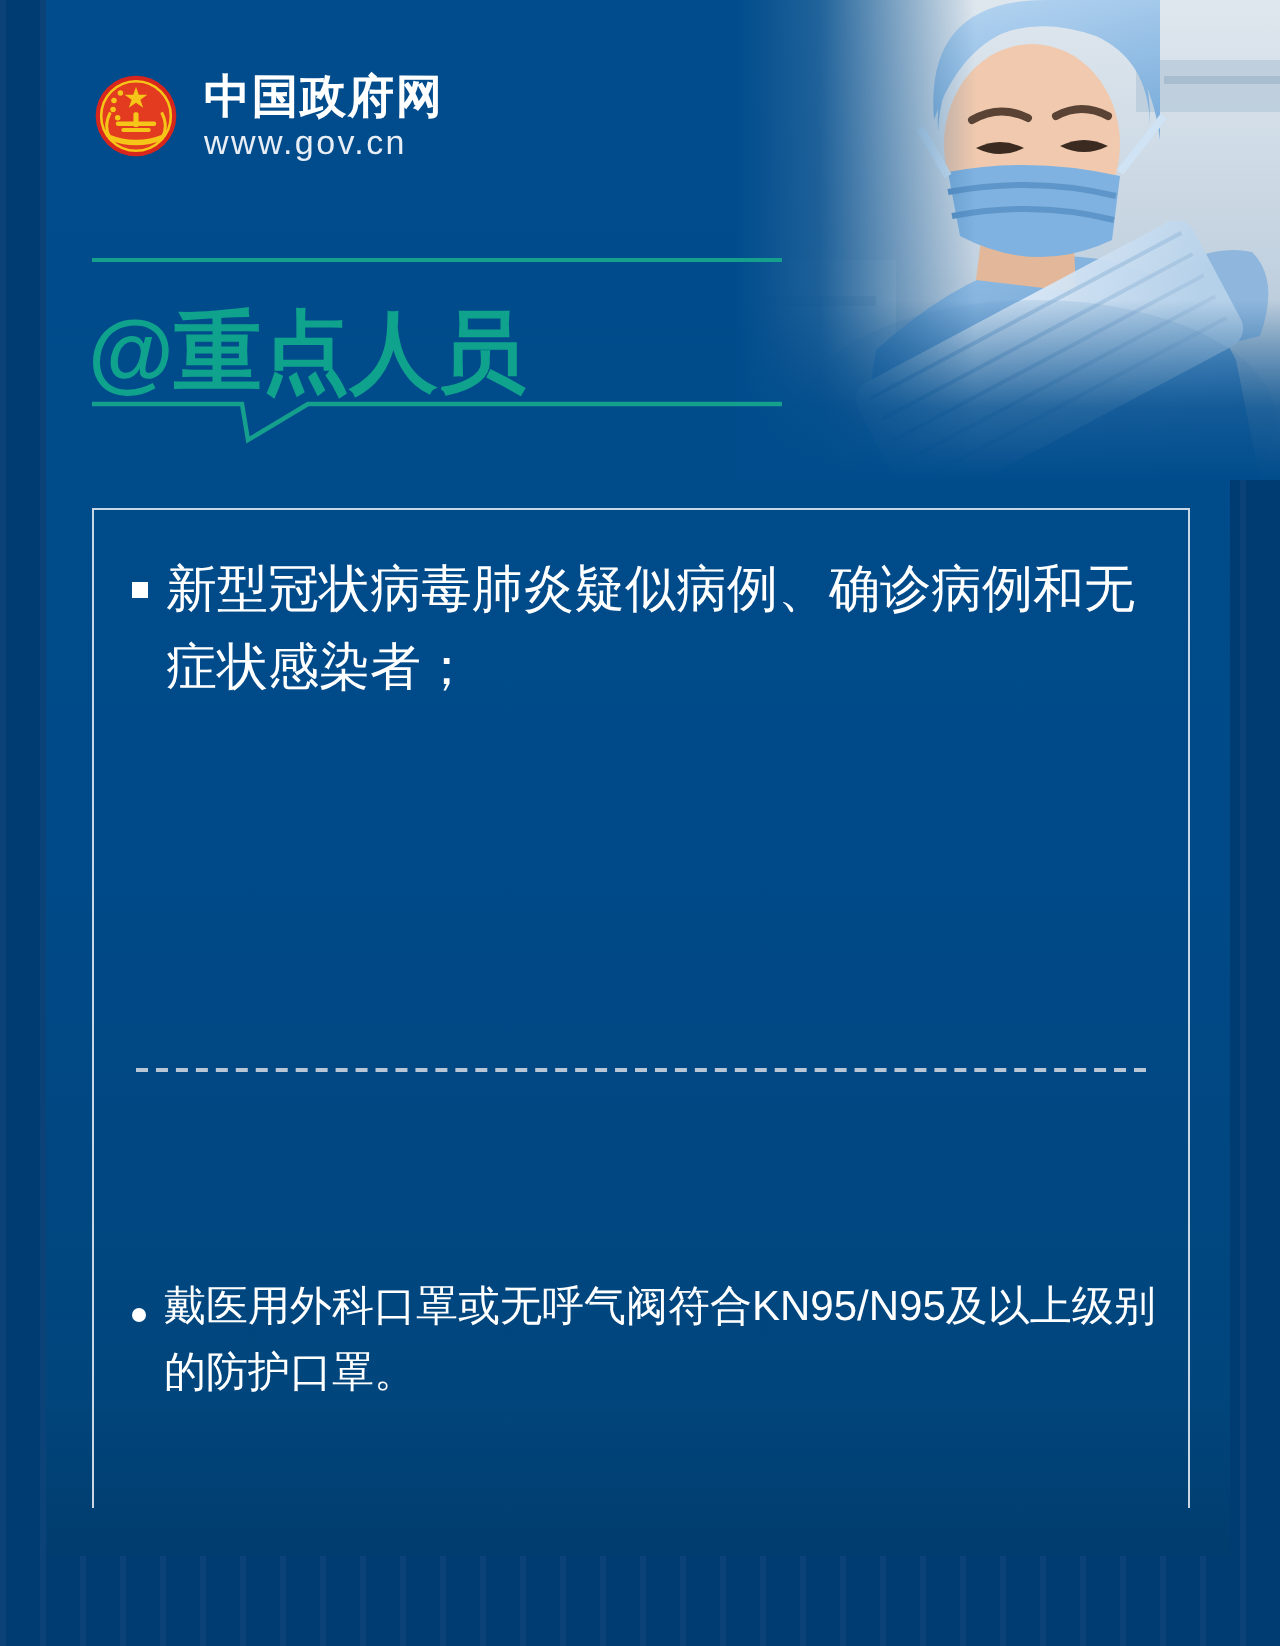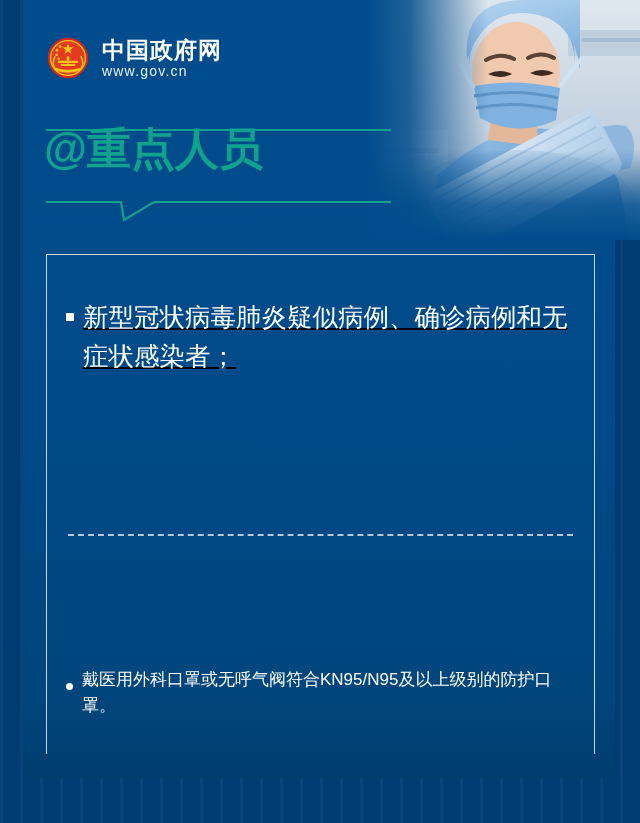--- a/index.html
+++ b/index.html
@@ -90,38 +90,38 @@
   .brand-text { display: flex; flex-direction: column; gap: 2px; }
   .brand-cn {
     color: #ffffff;
     font-size: 23px;
     font-weight: bold;
     letter-spacing: 1px;
     line-height: 1.05;
   }
   .brand-url {
     color: #e8eef5;
-    font-size: 14px;
+    font-size: 17px;
     letter-spacing: 1.2px;
     line-height: 1;
   }
 
   
   .rule-top {
     position: absolute;
     left: 46px;
     top: 129px;
     width: 345px;
     height: 2px;
     background: #14a08d;
   }
   .title {
     position: absolute;
     left: 44px;
-    top: 124px;
+    top: 152px;
     color: #0fa38e;
     font-size: 44px;
     font-weight: bold;
     letter-spacing: 0px;
     line-height: 1.15;
     white-space: nowrap;
   }
   .tail-wrap {
     position: absolute;
     left: 46px;
@@ -138,23 +138,22 @@
     width: 549px;
     height: 500px;
     border: 1px solid #c9d6e3;
     border-bottom: none;
     box-sizing: border-box;
   }
 
   .bullet-list {
     position: absolute;
     left: 66px;
-    top: 298px;
+    top: 276px;
     width: 515px;
-    text-decoration: underline;
   }
   .bullet-item {
     display: flex;
     align-items: flex-start;
     color: #ffffff;
     font-size: 25.5px;
     line-height: 1.52;
     margin-bottom: 6px;
     letter-spacing: 0px;
   }
@@ -192,23 +191,22 @@
   .advice-list {
     position: absolute;
     left: 66px;
     top: 638px;
     width: 515px;
   }
   .advice-item {
     display: flex;
     align-items: flex-start;
     color: #ffffff;
-    font-size: 17px;
+    font-size: 21px;
     line-height: 1.55;
-    margin-top: 29px;
   }
   .dot {
     flex: 0 0 auto;
     width: 7px;
     height: 7px;
     border-radius: 50%;
     background: #ffffff;
     margin-top: 16px;
     margin-right: 9px;
   }

